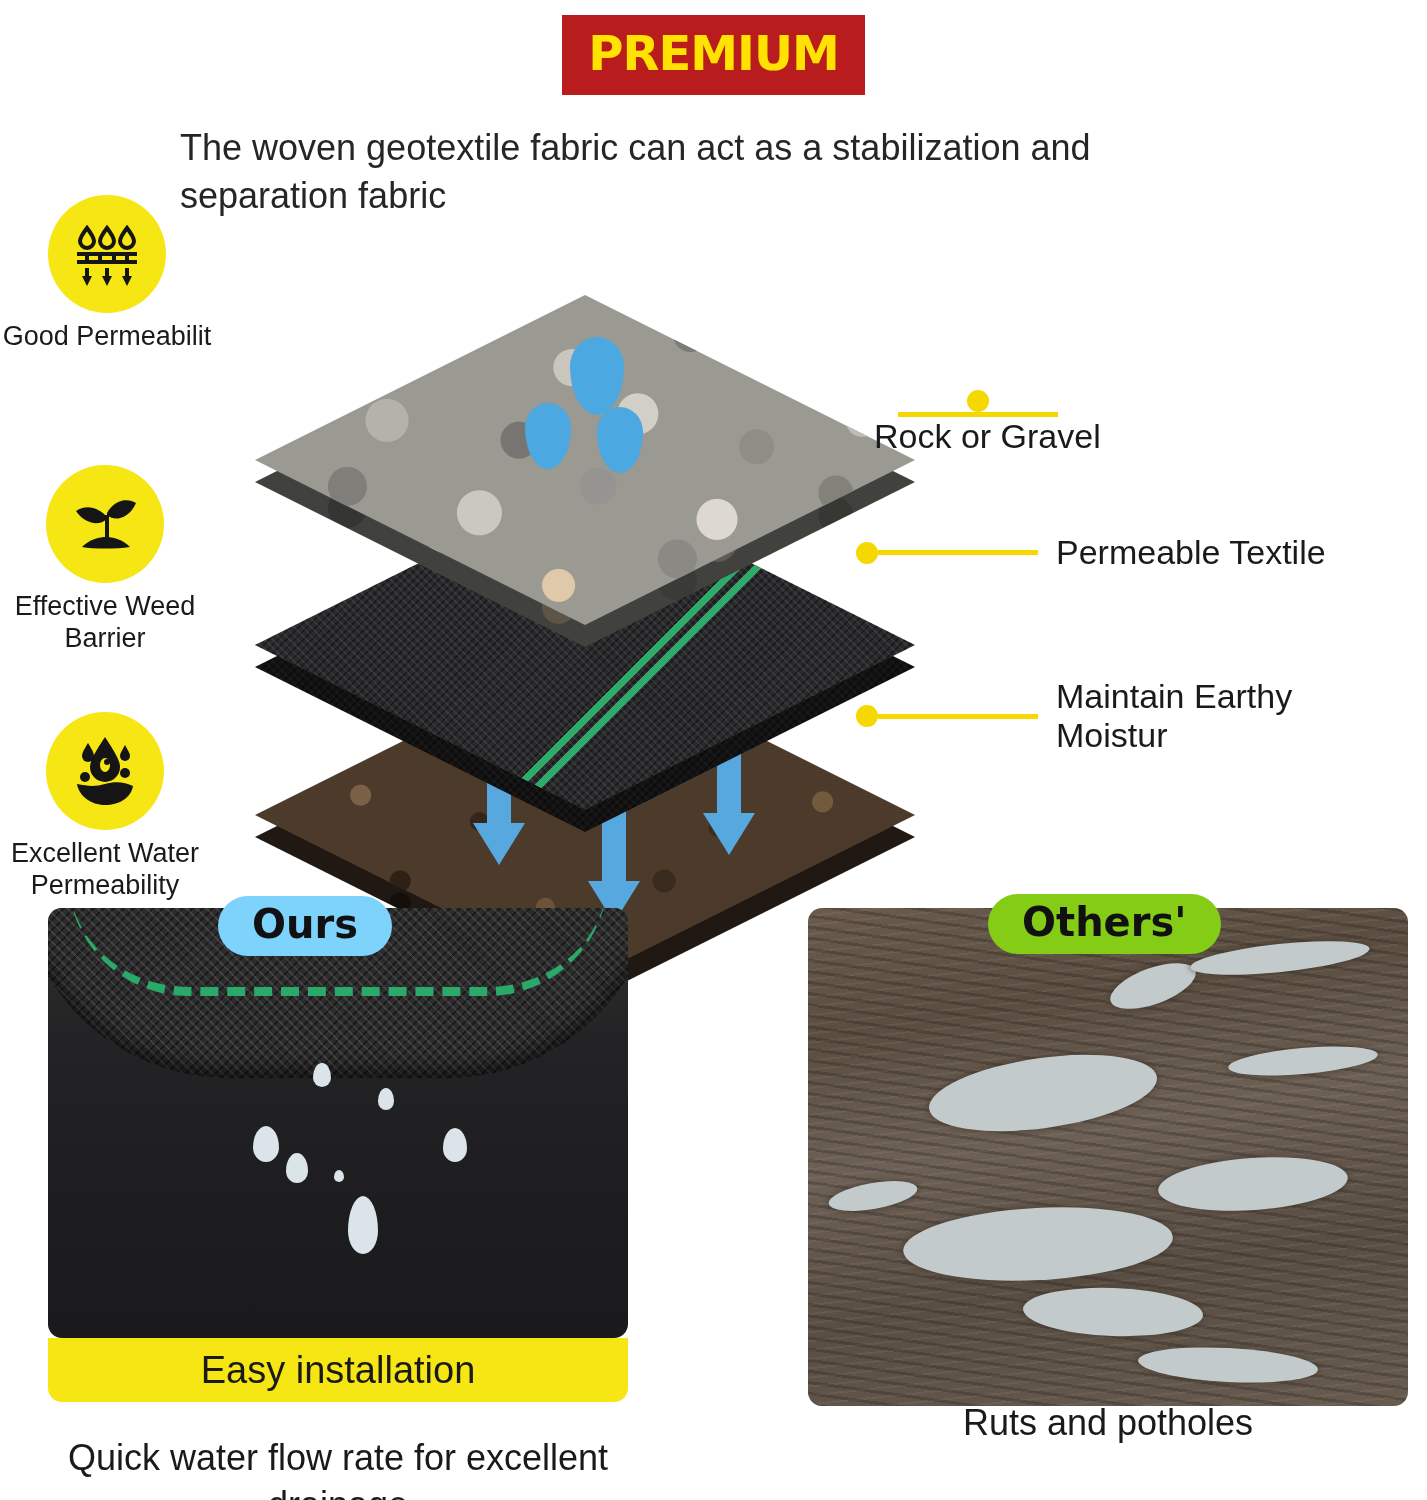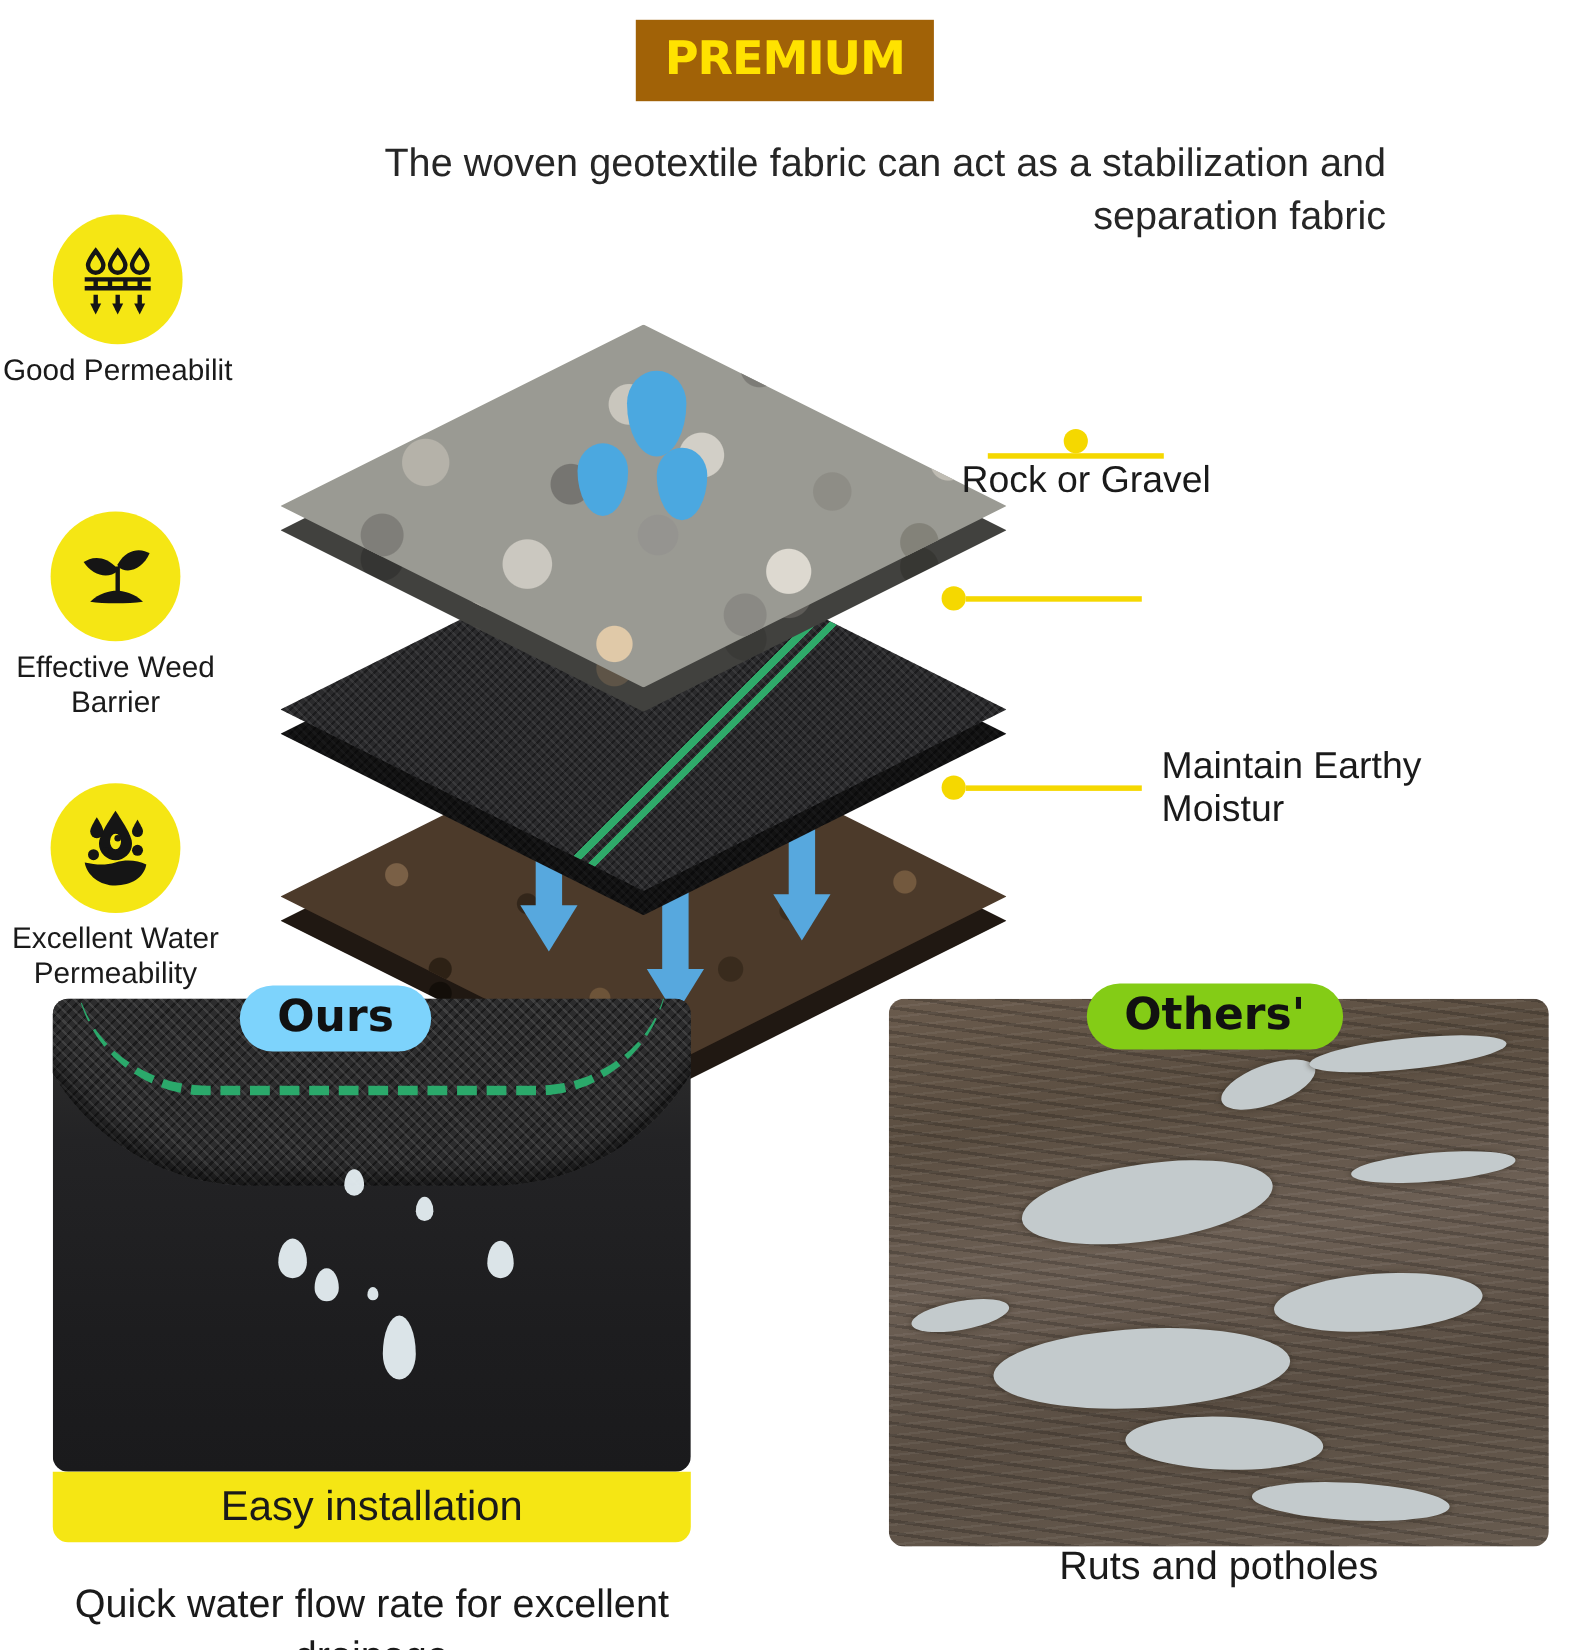--- a/index.html
+++ b/index.html
@@ -8,34 +8,34 @@
     width:1427px; height:1500px; position:relative; overflow:hidden;
     font-family:"Liberation Sans", sans-serif; color:#1a1a1a;
   }
 
   
   #header {
     position:absolute; left:0; top:0; width:1427px; height:110px;
     display:flex; align-items:center; justify-content:center; gap:0px;
   }
   #premium-box {
-    background:#a16207; color:#FFE200;
-    font-size:42px; font-weight:bold; letter-spacing:-1px;
+    background:#b91c1c; color:#FFE200;
+    font-size:48px; font-weight:bold; letter-spacing:-1px;
     padding:14px 26px 18px 26px; line-height:1;
     font-family:"DejaVu Sans", sans-serif;
   }
   #permeability-word {
     color:#262626; font-size:62px; font-weight:bold; letter-spacing:-1px;
     padding:14px 0 18px 22px; line-height:1;
     font-family:"DejaVu Sans", sans-serif;
   }
 
   #subtitle {
     position:absolute; left:180px; top:124px; width:1080px;
-    text-align:right; font-size:36px; line-height:1.32; color:#262626;
+    text-align:left; font-size:36px; line-height:1.32; color:#262626;
     font-family:"Liberation Sans", sans-serif;
   }
 
   
   .feature { position:absolute; width:230px; text-align:center; }
   .feature .badge {
     width:118px; height:118px; border-radius:50%;
     background:#F5E614; margin:0 auto 8px auto;
     display:flex; align-items:center; justify-content:center;
   }
@@ -323,20 +323,21 @@
 
 <div class="callout" id="callout-0">
   <div class="dot"></div>
   <div class="line" style="width:160px;"></div>
   <div class="ctext">Rock or Gravel</div>
 </div>
 
 <div class="callout" id="callout-1">
   <div class="dot"></div>
   <div class="line" style="width:160px;"></div>
+  <div class="ctext">Permeable Textile</div>
 </div>
 
 <div class="callout" id="callout-2">
   <div class="dot"></div>
   <div class="line" style="width:160px;"></div>
   <div class="ctext">Maintain Earthy
 Moistur</div>
 </div>
 
 <div id="compare">

